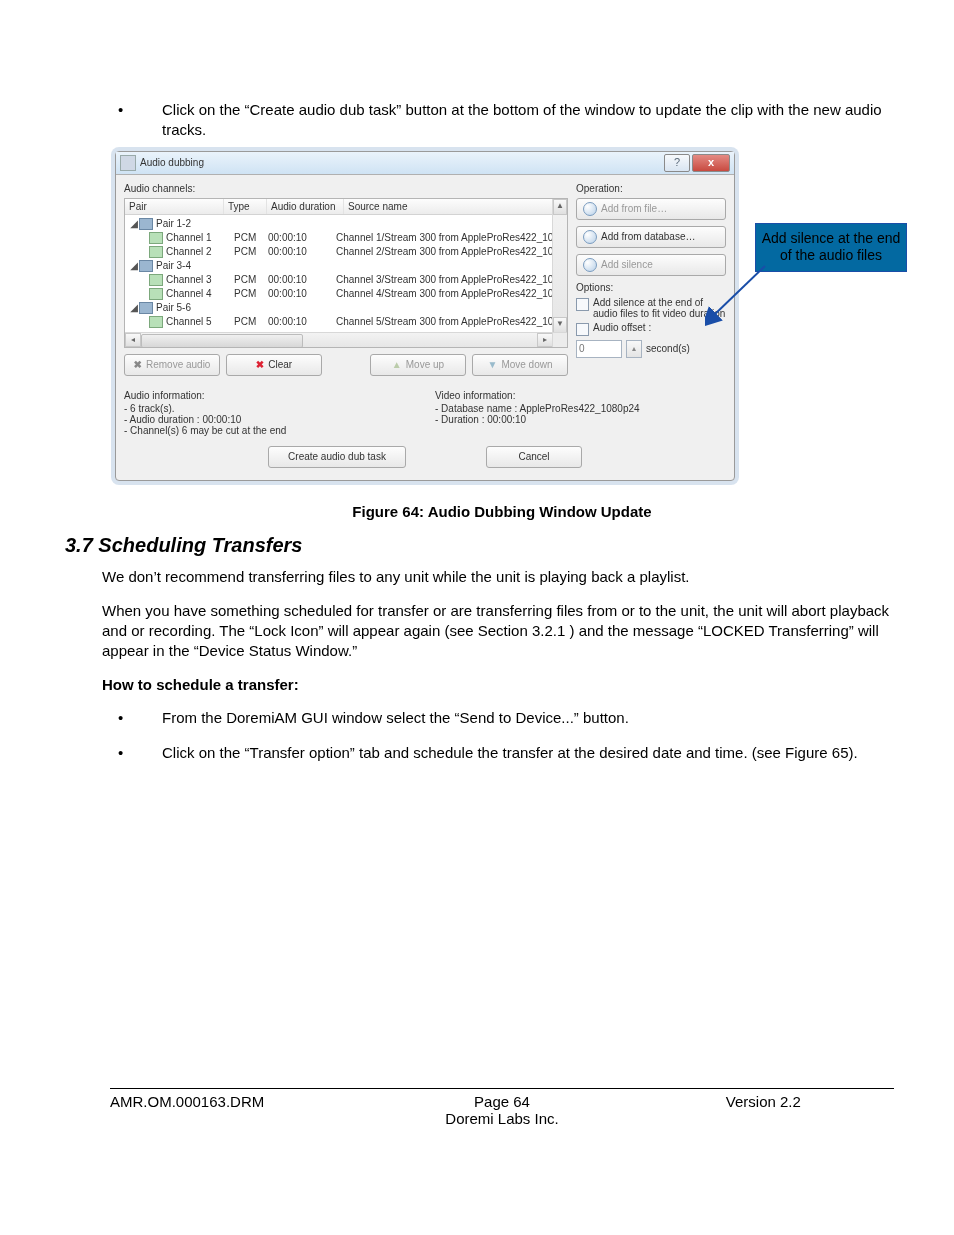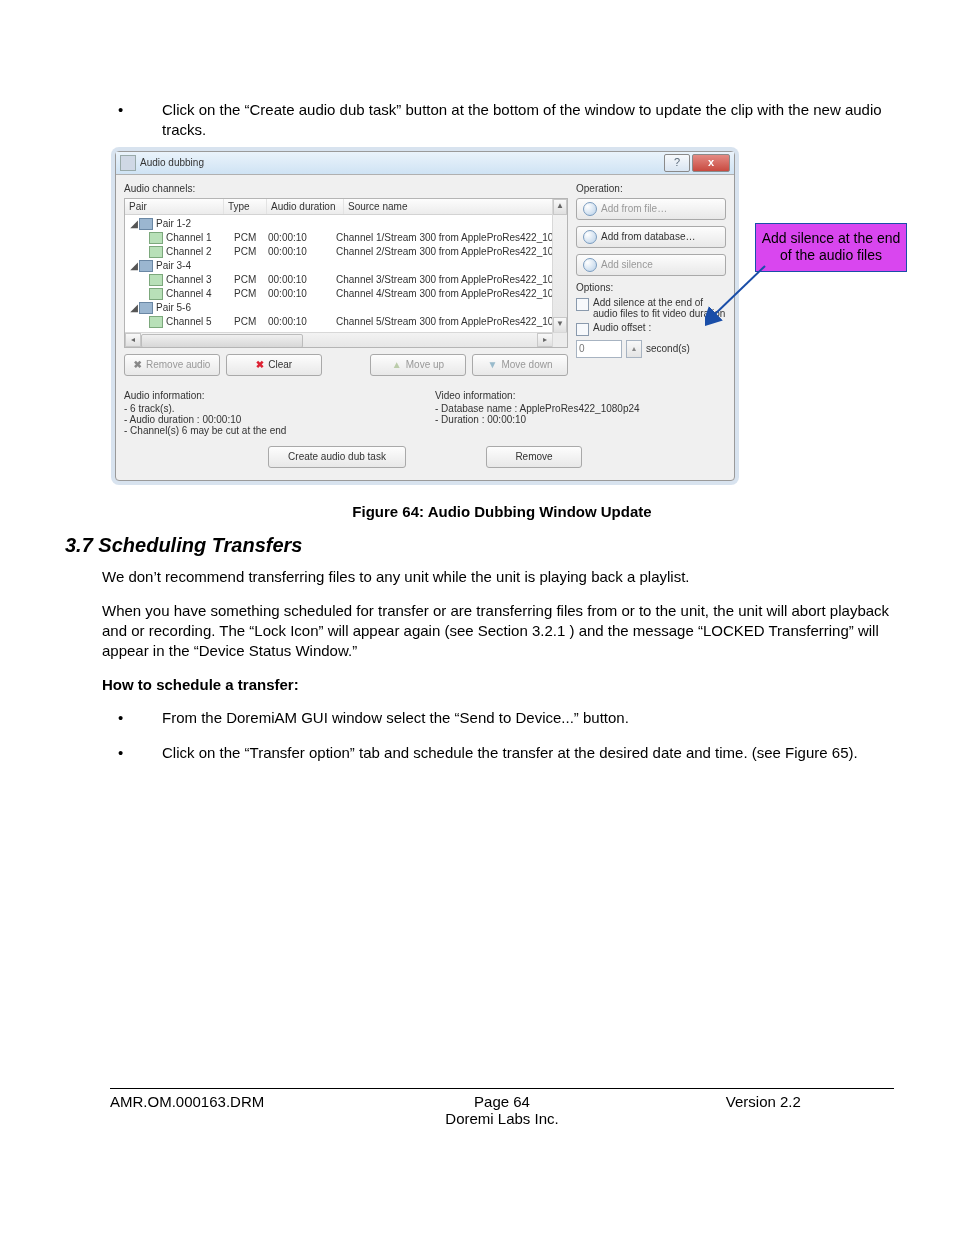--- a/index.html
+++ b/index.html
@@ -128,21 +128,21 @@
   .info-row{display:flex;gap:20px;margin-top:10px;font-size:10px;color:#333;padding:0 8px;}
   .info-col{flex:1;}
   .info-col .hd{margin-bottom:2px;}
   .footer-row{display:flex;justify-content:center;gap:80px;padding:10px 0 12px 0;}
   .callout {
     position:absolute;
     top: 72px;
     left: 640px;
     width: 142px;
     border: 1.5px solid #1a4ea8;
-    background:#d946ef;
+    background:#0369a1;
     padding: 6px 4px;
     font-family: Arial, sans-serif;
     font-size: 14px;
     text-align:center;
     line-height:1.25;
   }
   .arrow-svg{position:absolute;top:110px;left:590px;pointer-events:none;}
   .fig-cap{
     text-align:center; font-weight:bold; font-size:15px;
     margin: 22px 0 14px 0;
@@ -340,21 +340,21 @@
           <div>- Database name : AppleProRes422_1080p24</div>
           <div>- Duration : 00:00:10</div>
         </div>
       </div>
 
       <div class="footer-row">
         <div class="wbtn" style="min-width:120px">
             <span>Create audio dub task</span>
           </div>
         <div class="wbtn">
-            <span>Remove</span>
+            <span>Cancel</span>
           </div>
       </div>
     </div>
 
     <div class="callout"><span>Add silence at the end of the audio files</span></div>
     <svg class="arrow-svg" width="80" height="70">
       <defs>
           <marker id="ah" markerWidth="10" markerHeight="10" refX="2" refY="5" orient="auto">
         <path d="M0,0 L10,5 L0,10 Z" fill="#1a4ea8"></path>
           </marker>

